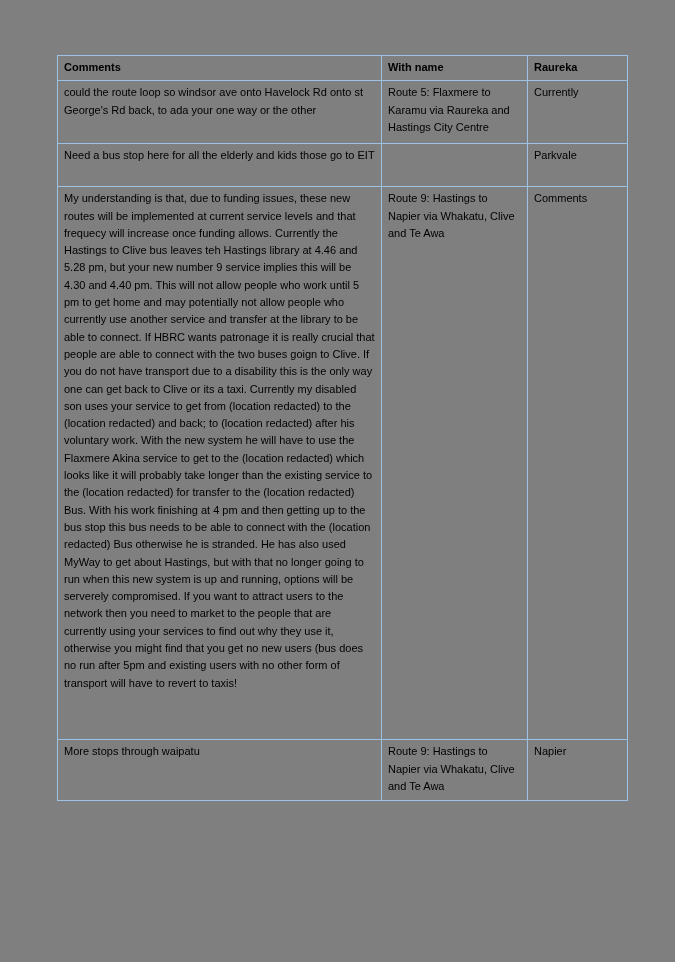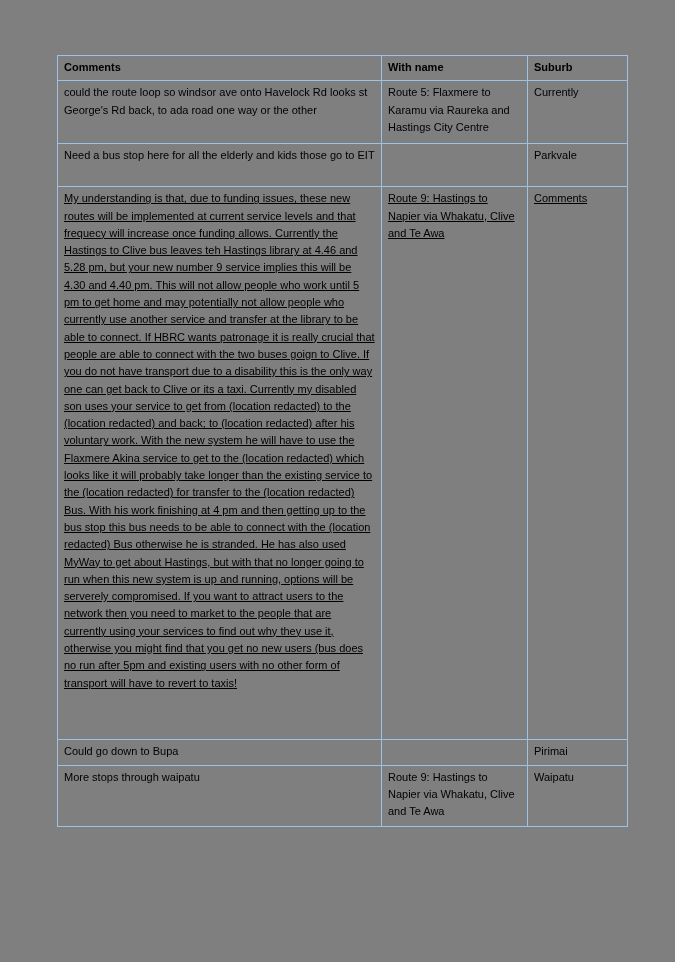--- a/index.html
+++ b/index.html
@@ -33,61 +33,56 @@
     line-height: 17.3px;
     background: transparent;
     word-wrap: break-word;
   }
   .doc-table th {
     font-weight: bold;
     height: 14px;
   }
   .row-1 td { height: 55px; }
   .row-2 td { height: 35px; margin-left: 36px; }
-  .row-3 td { height: 545px; text-decoration: underline; }
+  .row-3 td { height: 545px; }
   .row-4 td { height: 17px; }
   .row-5 td { height: 17px; }
   .row-6 td { height: 53px; }
 </style>
 </head>
 <body>
 
 <table class="doc-table">
   <colgroup>
     <col style="width:324px">
     <col style="width:146px">
     <col style="width:100px">
   </colgroup>
   <thead>
     <tr>
       <th>Comments</th>
       <th>With name</th>
-      <th>Suburb</th>
+      <th>Raureka</th>
     </tr>
   </thead>
   <tbody>
     <tr class="row-1">
-      <td>could the route loop so windsor ave onto Havelock Rd looks st George's Rd back, to ada road one way or the other</td>
+      <td>could the route loop so windsor ave onto Havelock Rd onto st George's Rd back, to ada your one way or the other</td>
       <td>Route 5: Flaxmere to Karamu via Raureka and Hastings City Centre</td>
       <td>Currently</td>
     </tr>
     <tr class="row-2">
       <td>Need a bus stop here for all the elderly and kids those go to EIT</td>
       <td></td>
       <td>Parkvale</td>
     </tr>
     <tr class="row-3">
       <td>My understanding is that, due to funding issues, these new routes will be implemented at current service levels and that frequecy will increase once funding allows.  Currently the Hastings to Clive bus leaves teh Hastings library at 4.46 and 5.28 pm, but your new number 9 service implies this will be 4.30 and 4.40 pm.  This will not allow people who work until 5 pm to get home and may potentially not allow people who currently use another service and transfer at the library to be able to connect.  If HBRC wants patronage it is really crucial that people are able to connect with the two buses goign to Clive.  If you do not have transport due to a disability this is the only way one can get back to Clive or its a taxi.  Currently my disabled son uses your service to get from (location redacted) to the (location redacted) and back; to (location redacted)  after his voluntary work.  With the new system he will have to use the Flaxmere Akina service to get to the (location redacted)  which looks like it will probably take longer than the existing service to the (location redacted)  for transfer to the (location redacted) Bus.  With his work finishing at 4 pm and then getting up to the bus stop this bus needs to be able to connect with the (location redacted)  Bus otherwise he is stranded.  He has also used MyWay to get about Hastings, but with that no longer going to run when this new system is up and running,  options will be serverely compromised.  If you want to attract users to the network then you need to market to the people that are currently using your services to find out why they use it, otherwise you might find that you get no new users (bus does no run after 5pm and existing users with no other form of transport will have to revert to taxis!</td>
       <td>Route 9: Hastings to Napier via Whakatu, Clive and Te Awa</td>
       <td>Comments</td>
     </tr>
-    <tr class="row-4">
-      <td>Could go down to Bupa</td>
-      <td></td>
-      <td>Pirimai</td>
-    </tr>
     <tr class="row-6">
       <td>More stops through waipatu</td>
       <td>Route 9: Hastings to Napier via Whakatu, Clive and Te Awa</td>
-      <td>Waipatu</td>
+      <td>Napier</td>
     </tr>
   </tbody>
 </table>
 
 </body></html>

